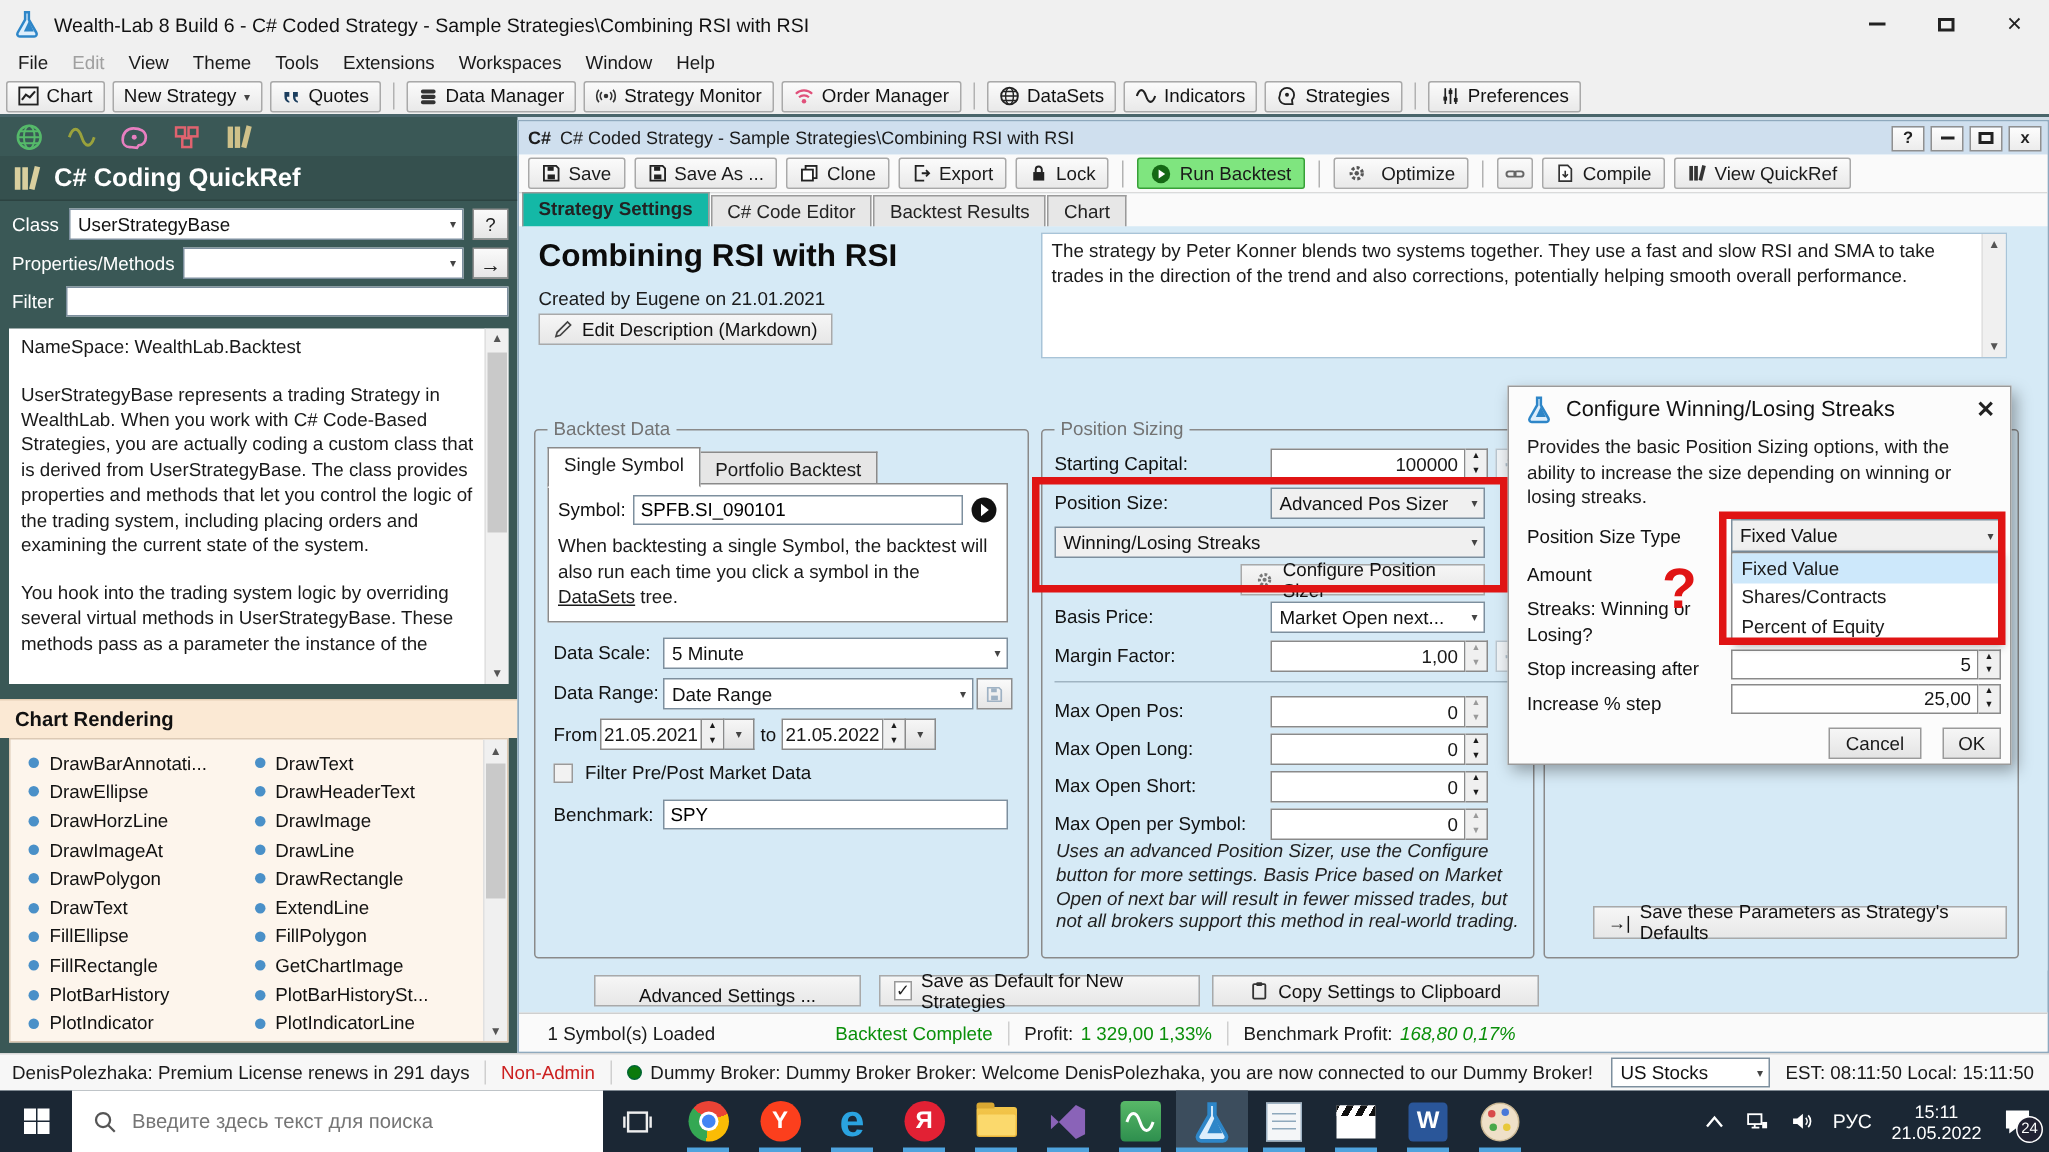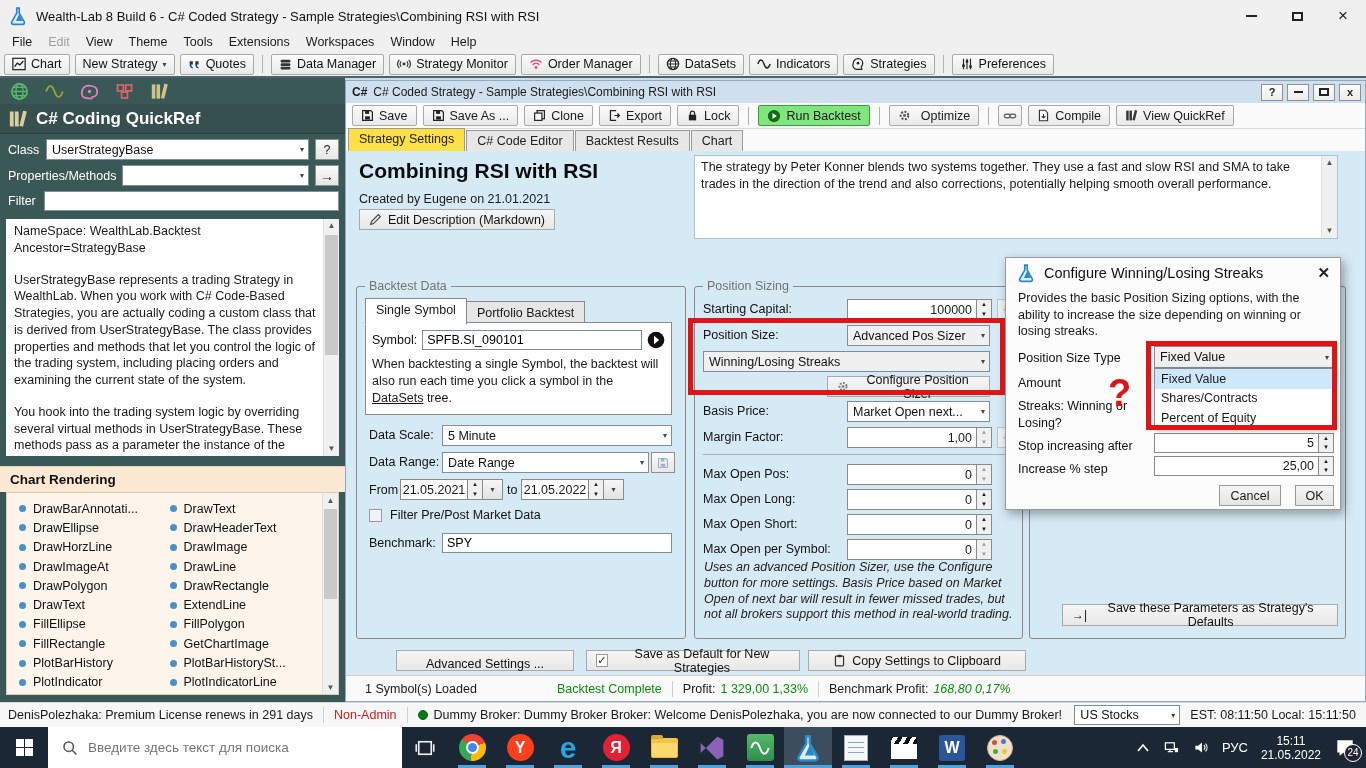--- a/index.html
+++ b/index.html
@@ -72,28 +72,28 @@
   .mwc-btn { width:22px; height:17px; background:linear-gradient(#fdfdfd,#ececec); border:1px solid #909090;
     display:flex; align-items:center; justify-content:center; font-size:11px; font-weight:bold; color:#222; }
   #mw-toolbar { height:26px; background:#fafafa; border-bottom:1px solid #dadada;
     display:flex; align-items:center; gap:6px; padding-left:6px; }
   .mw-btn { display:inline-flex; align-items:center; gap:5px; height:21px; padding:0 8px;
     background:linear-gradient(#fbfbfb,#e9e9e9); border:1px solid #a9a9a9; border-radius:2px; font-size:12.5px; }
   .mw-btn.run { background:#7fe57f; border:1px solid #37a037; }
   #mw-tabs { height:22px; background:#fafafa; display:flex; align-items:flex-end; padding-left:2px; }
   .tab { padding:3px 10px 3px 10px; font-size:12.5px; background:#e7e7e7; border:1px solid #9a9a9a;
     border-bottom:none; margin-right:1px; color:#222; }
-  .tab.active { background:#fde047; padding-bottom:5px; font-weight:normal;text-align:center; }
+  .tab.active { background:#14b8a6; padding-bottom:5px; font-weight:bold;text-align:center; }
   #mw-content { position:relative; height:496px; background:#d6eaf6; }
 
   #strategy-title { position:absolute; left:13px; top:8px; font-size:21px; font-weight:bold; color:#0c0c0c; }
   #created-by { position:absolute; left:13px; top:41px; font-size:12.5px; }
   #edit-desc { position:absolute; left:13px; top:58px; }
   .gbtn { display:inline-flex; align-items:center; gap:6px; height:21px; padding:0 9px;
-    background:linear-gradient(#f6f6f6,#e7e7e7); border:1px solid #a9a9a9; font-size:12.5px; color:#111;text-align:center; }
+    background:linear-gradient(#f6f6f6,#e7e7e7); border:1px solid #a9a9a9; font-size:12.5px; color:#111; }
   #desc-box { position:absolute; left:348px; top:4px; width:644px; height:84px; background:#fff;
     border:1px solid #a8c4d8; padding:3px 22px 3px 6px; line-height:1.38; font-size:12.5px; }
 
   .group { position:absolute; border:1px solid #8a8a8a; border-radius:3px; }
   .group-label { position:absolute; top:-8px; left:8px; background:#d6eaf6; padding:0 4px; font-size:12.5px; color:#737373; }
 
   #grp-backtest { left:10px; top:135px; width:330px; height:353px; }
   .bt-tabs { position:absolute; left:8px; top:11px; display:flex; }
   .bt-tab { padding:4px 10px; border:1px solid #8a8a8a; background:#e6e6e6; font-size:12.5px; }
   .bt-tab.active { background:#fff; border-bottom:1px solid #fff; z-index:2; }
@@ -456,21 +456,20 @@
         <span class="chev">▾</span>
       </span>
     <span class="sbtn" style="font-size:14px;">→</span>
   </div>
   <div class="side-row">
     <span class="flabel" style="color:#fff; width:30px;">Filter</span>
     <input class="tinput" style="">
   </div>
   <div id="doc-panel">
     <div>NameSpace: WealthLab.Backtest</div>
-    <div>Ancestor=StrategyBase</div>
     <p>UserStrategyBase represents a trading Strategy in WealthLab. When you work with C# Code-Based Strategies, you are actually coding a custom class that is derived from UserStrategyBase. The class provides properties and methods that let you control the logic of the trading system, including placing orders and examining the current state of the system.</p>
     <p>You hook into the trading system logic by overriding several virtual methods in UserStrategyBase. These methods pass as a parameter the instance of the</p>
     <div class="vscroll">
       <div class="arr">▲</div>
       <div class="thumb" style="top:16px; height:120px;"></div>
       <div class="arr bottom">▼</div>
     </div>
   </div>
   <div id="section-chart-rendering">Chart Rendering</div>
   <div id="render-list">

